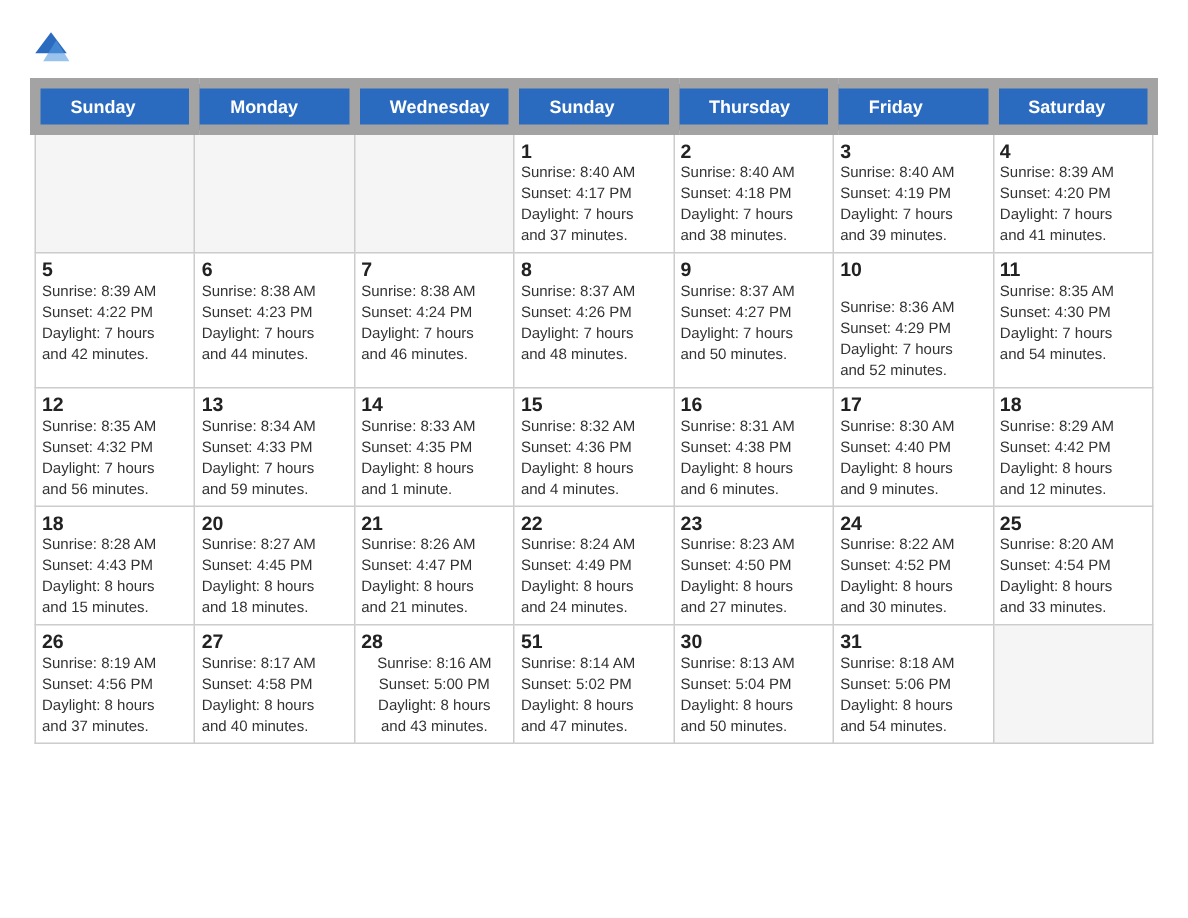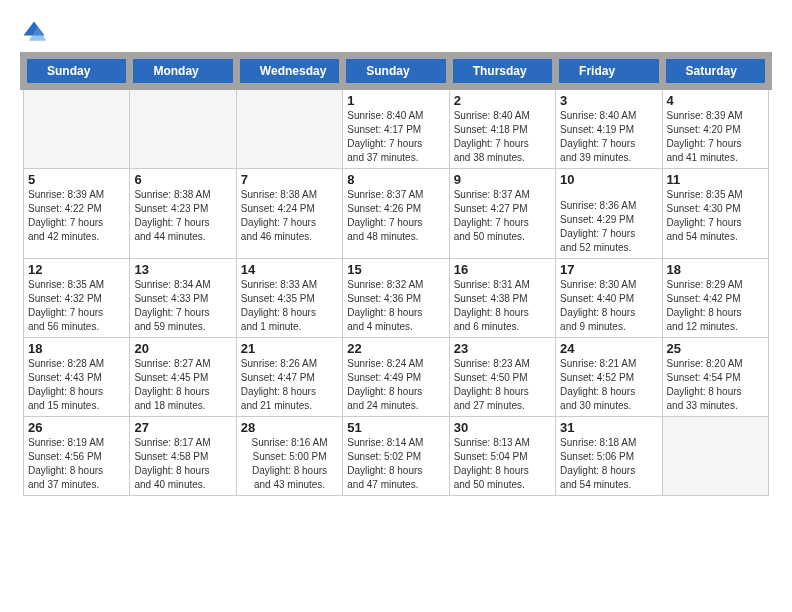--- a/index.html
+++ b/index.html
@@ -298,21 +298,21 @@
           </td>
           <td>
             <span class="day-number">23</span>
             <div class="day-detail" style="white-space: pre-line;">Sunrise: 8:23 AM
 Sunset: 4:50 PM
 Daylight: 8 hours
 and 27 minutes.</div>
           </td>
           <td>
             <span class="day-number">24</span>
-            <div class="day-detail" style="white-space: pre-line;">Sunrise: 8:21 AM
+            <div class="day-detail" style="white-space: pre-line;">Sunrise: 8:22 AM
 Sunset: 4:52 PM
 Daylight: 8 hours
 and 30 minutes.</div>
           </td>
           <td>
             <span class="day-number">25</span>
             <div class="day-detail" style="white-space: pre-line;">Sunrise: 8:20 AM
 Sunset: 4:54 PM
 Daylight: 8 hours
 and 33 minutes.</div>

